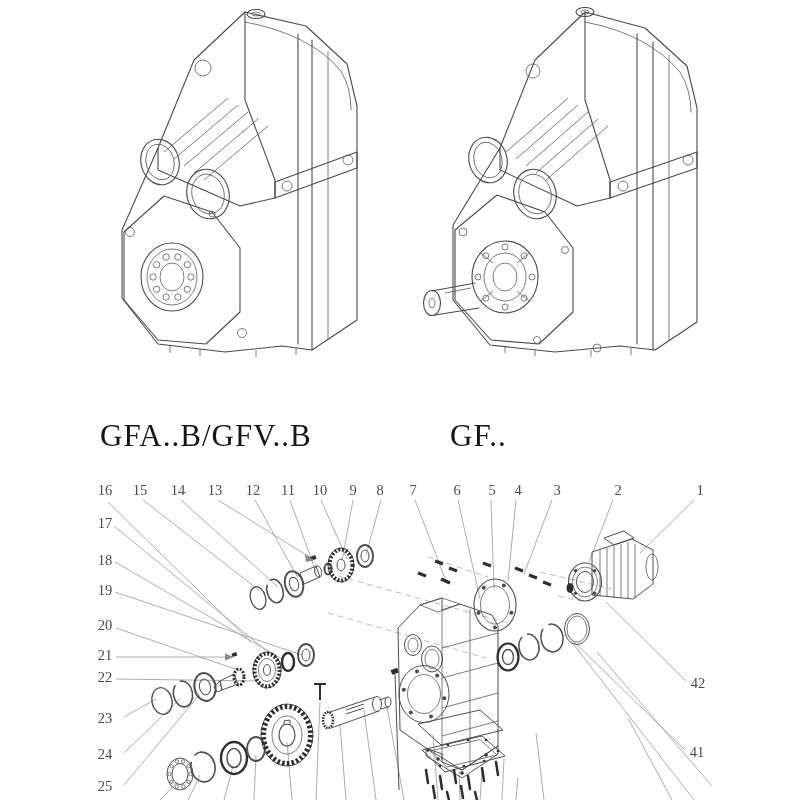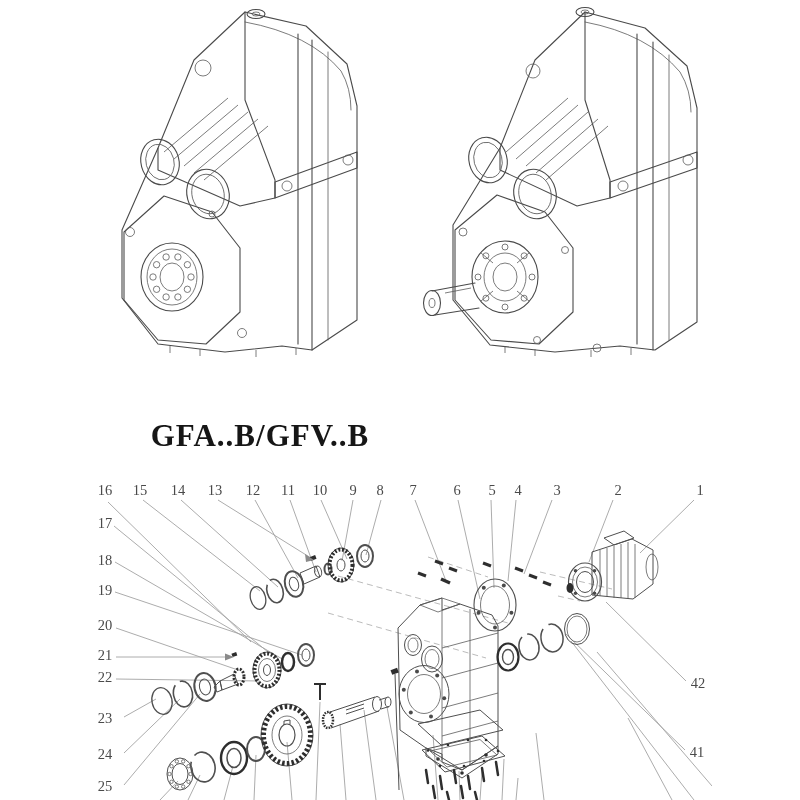--- a/index.html
+++ b/index.html
@@ -1,20 +1,20 @@
 <!DOCTYPE html>
 <html><head>
 <meta charset="utf-8">
 <style>
   html,body{margin:0;padding:0;background:#fff;}
   .stage{position:relative;width:800px;height:800px;background:#ffffff;overflow:hidden;
          font-family:"Liberation Serif",serif;}
   .fig{position:absolute;}
   .model-label{position:absolute;top:414px;height:44px;line-height:44px;
-               font-weight:bold;font-size:31px;color:#161616;text-align:center;
+               font-weight:normal;font-size:31px;color:#161616;
                letter-spacing:1px;font-family:"Liberation Serif",serif;}
   #label-left{left:100px;width:320px;}
   #label-right{left:450px;width:190px;}
   svg{display:block;}
   .ln{stroke:#4a4a4a;stroke-width:1.1;fill:none;stroke-linejoin:round;stroke-linecap:round;}
   .fine{stroke:#5a5a5a;stroke-width:0.8;fill:none;}
   .leader{stroke:#a3a3a3;stroke-width:0.9;fill:none;}
   .dash{stroke:#b3b3b3;stroke-width:0.9;fill:none;stroke-dasharray:6 4;}
   .part{stroke:#4f4f4f;fill:none;}
   .darkp{stroke:#2e2e2e;fill:none;}
@@ -151,20 +151,21 @@
     </g>
     <g class="fine">
       <line x1="100" y1="346" x2="100" y2="353"></line>
         <line x1="130" y1="349" x2="130" y2="356"></line>
       <line x1="186" y1="350" x2="186" y2="357"></line>
         <line x1="226" y1="348" x2="226" y2="355"></line>
     </g>
   </svg>
 
   <div id="label-left" class="model-label">GFA..B/GFV..B</div>
+  <div id="label-right" class="model-label">GF..</div>
 
   <svg class="fig" style="left:88px;top:478px;" width="624" height="322" viewBox="0 0 624 322">
 
     <g class="leader">
       <line x1="606" y1="22" x2="552" y2="75"></line>
       <line x1="525" y1="22" x2="501" y2="84"></line>
       <line x1="464" y1="22" x2="436" y2="96"></line>
       <line x1="428" y1="22" x2="420" y2="103"></line>
       <line x1="403" y1="22" x2="406" y2="110"></line>
       <line x1="370" y1="22" x2="392" y2="121"></line>

